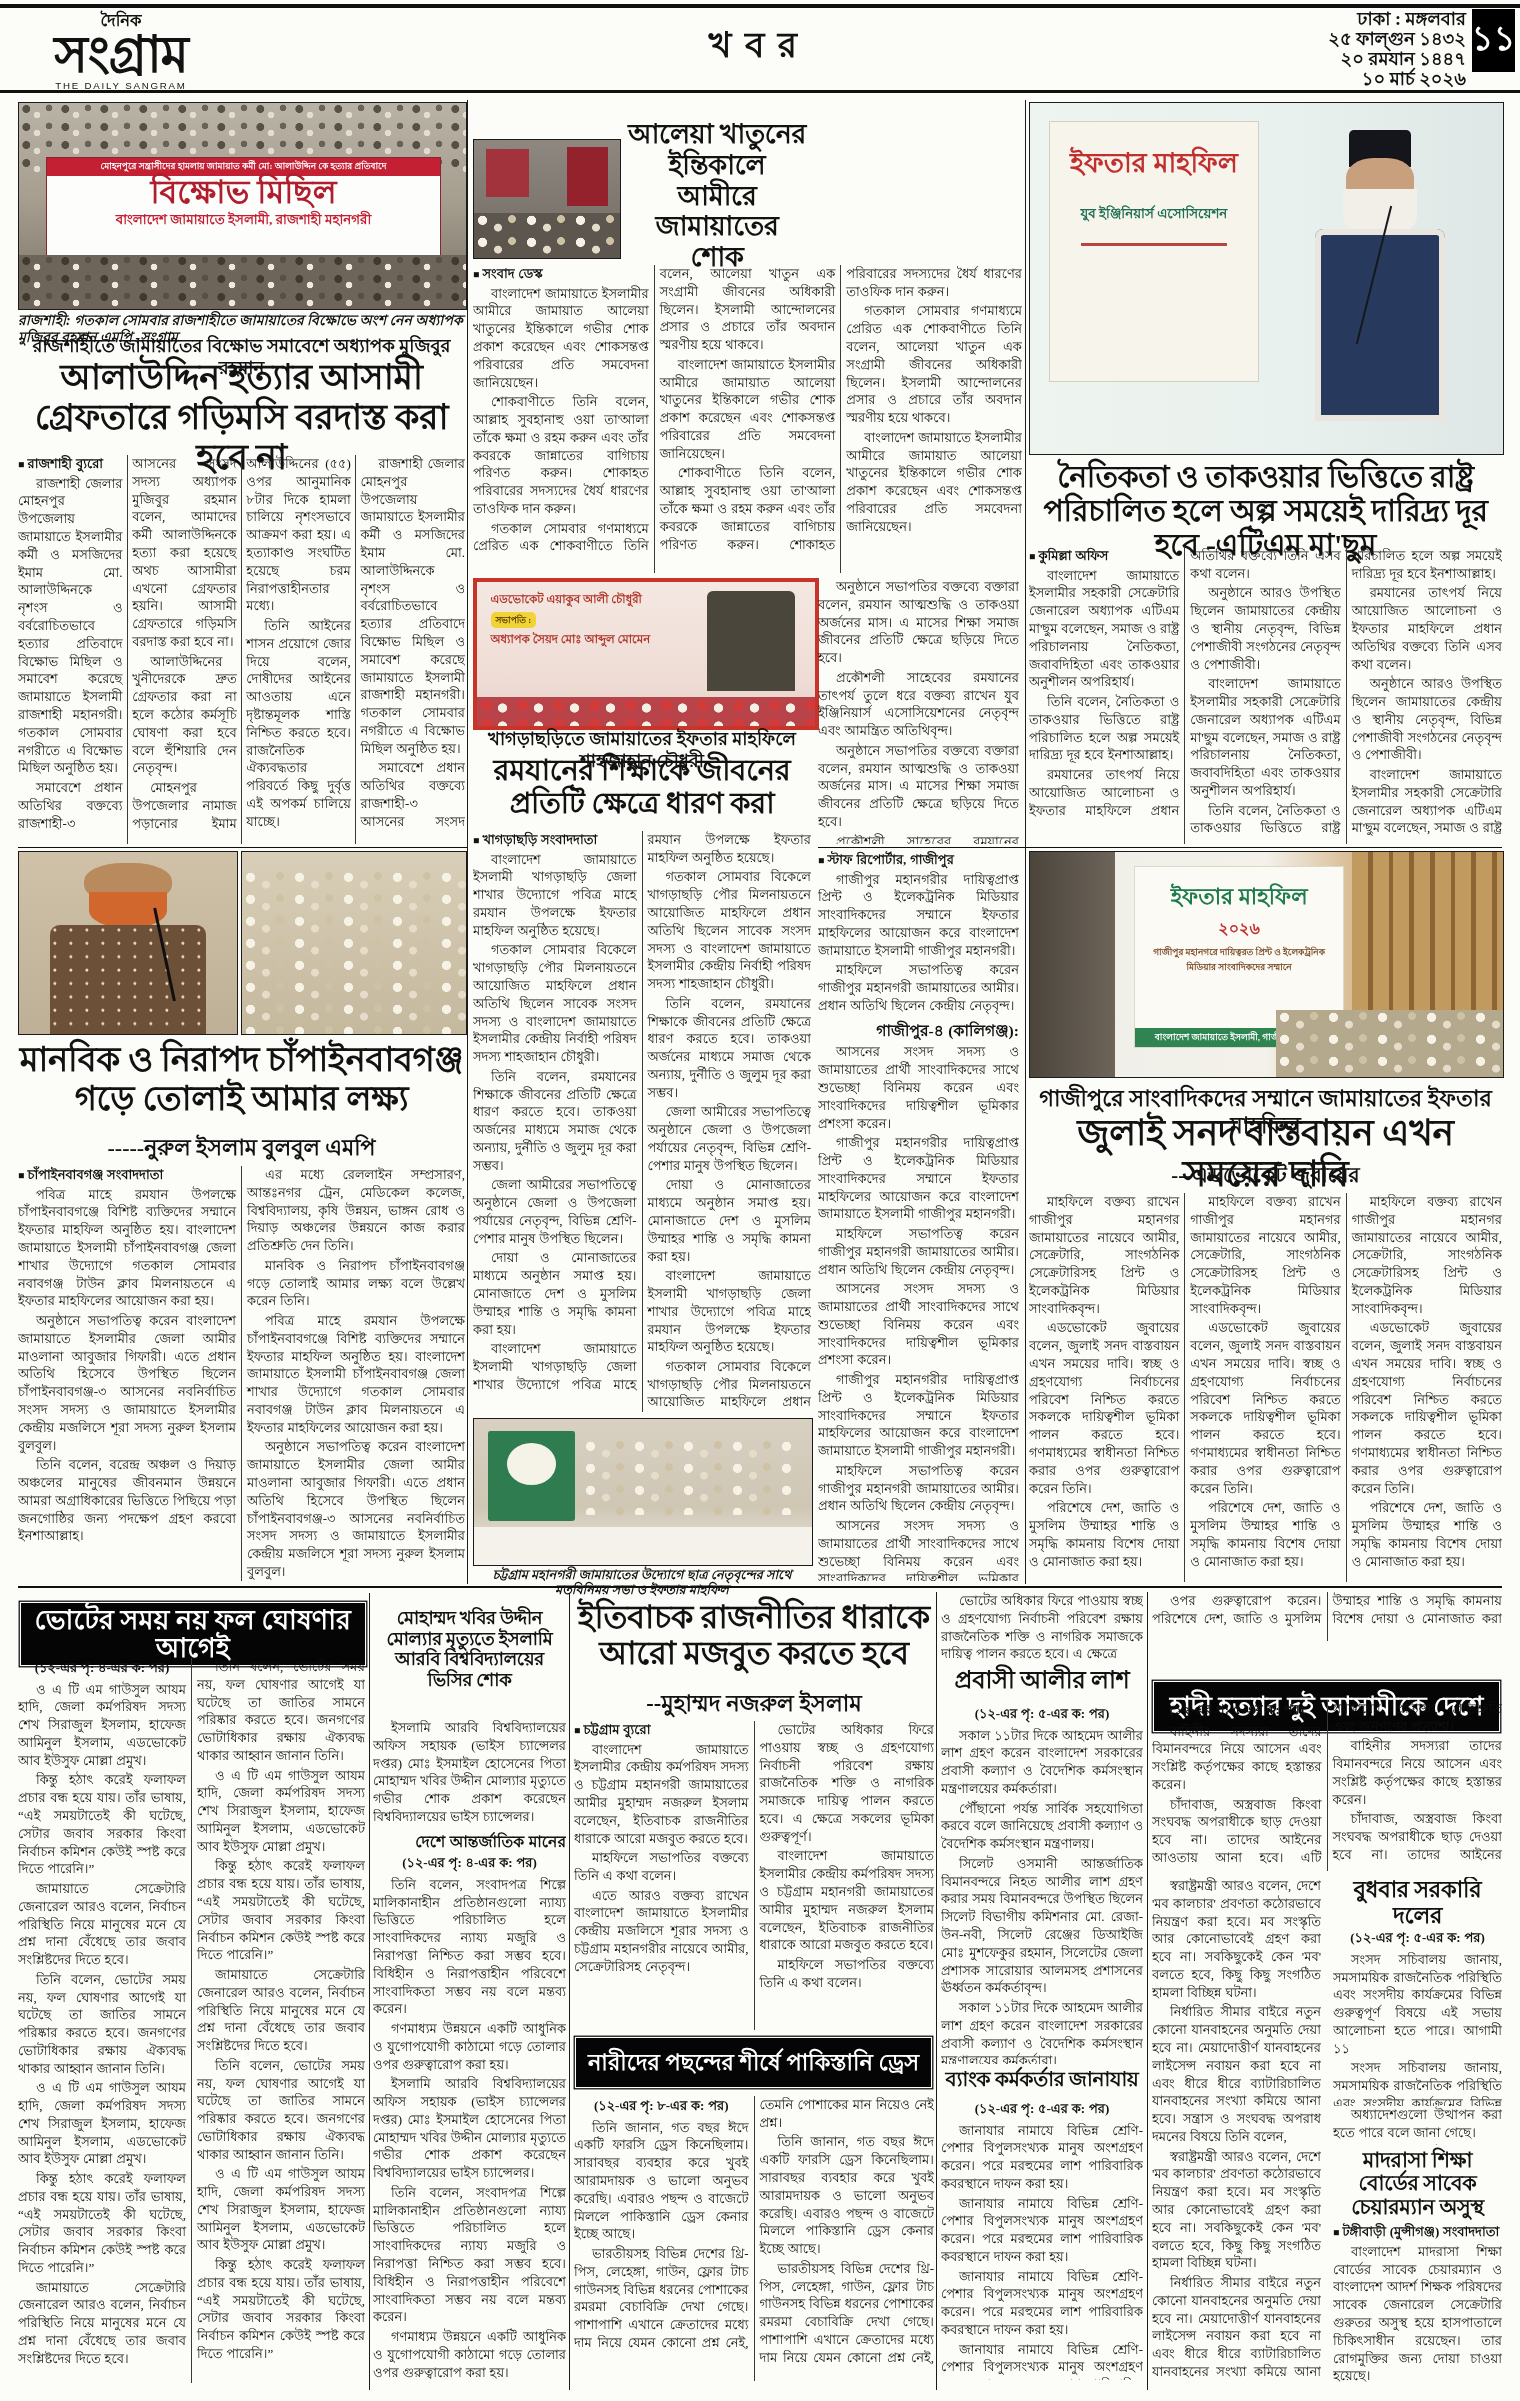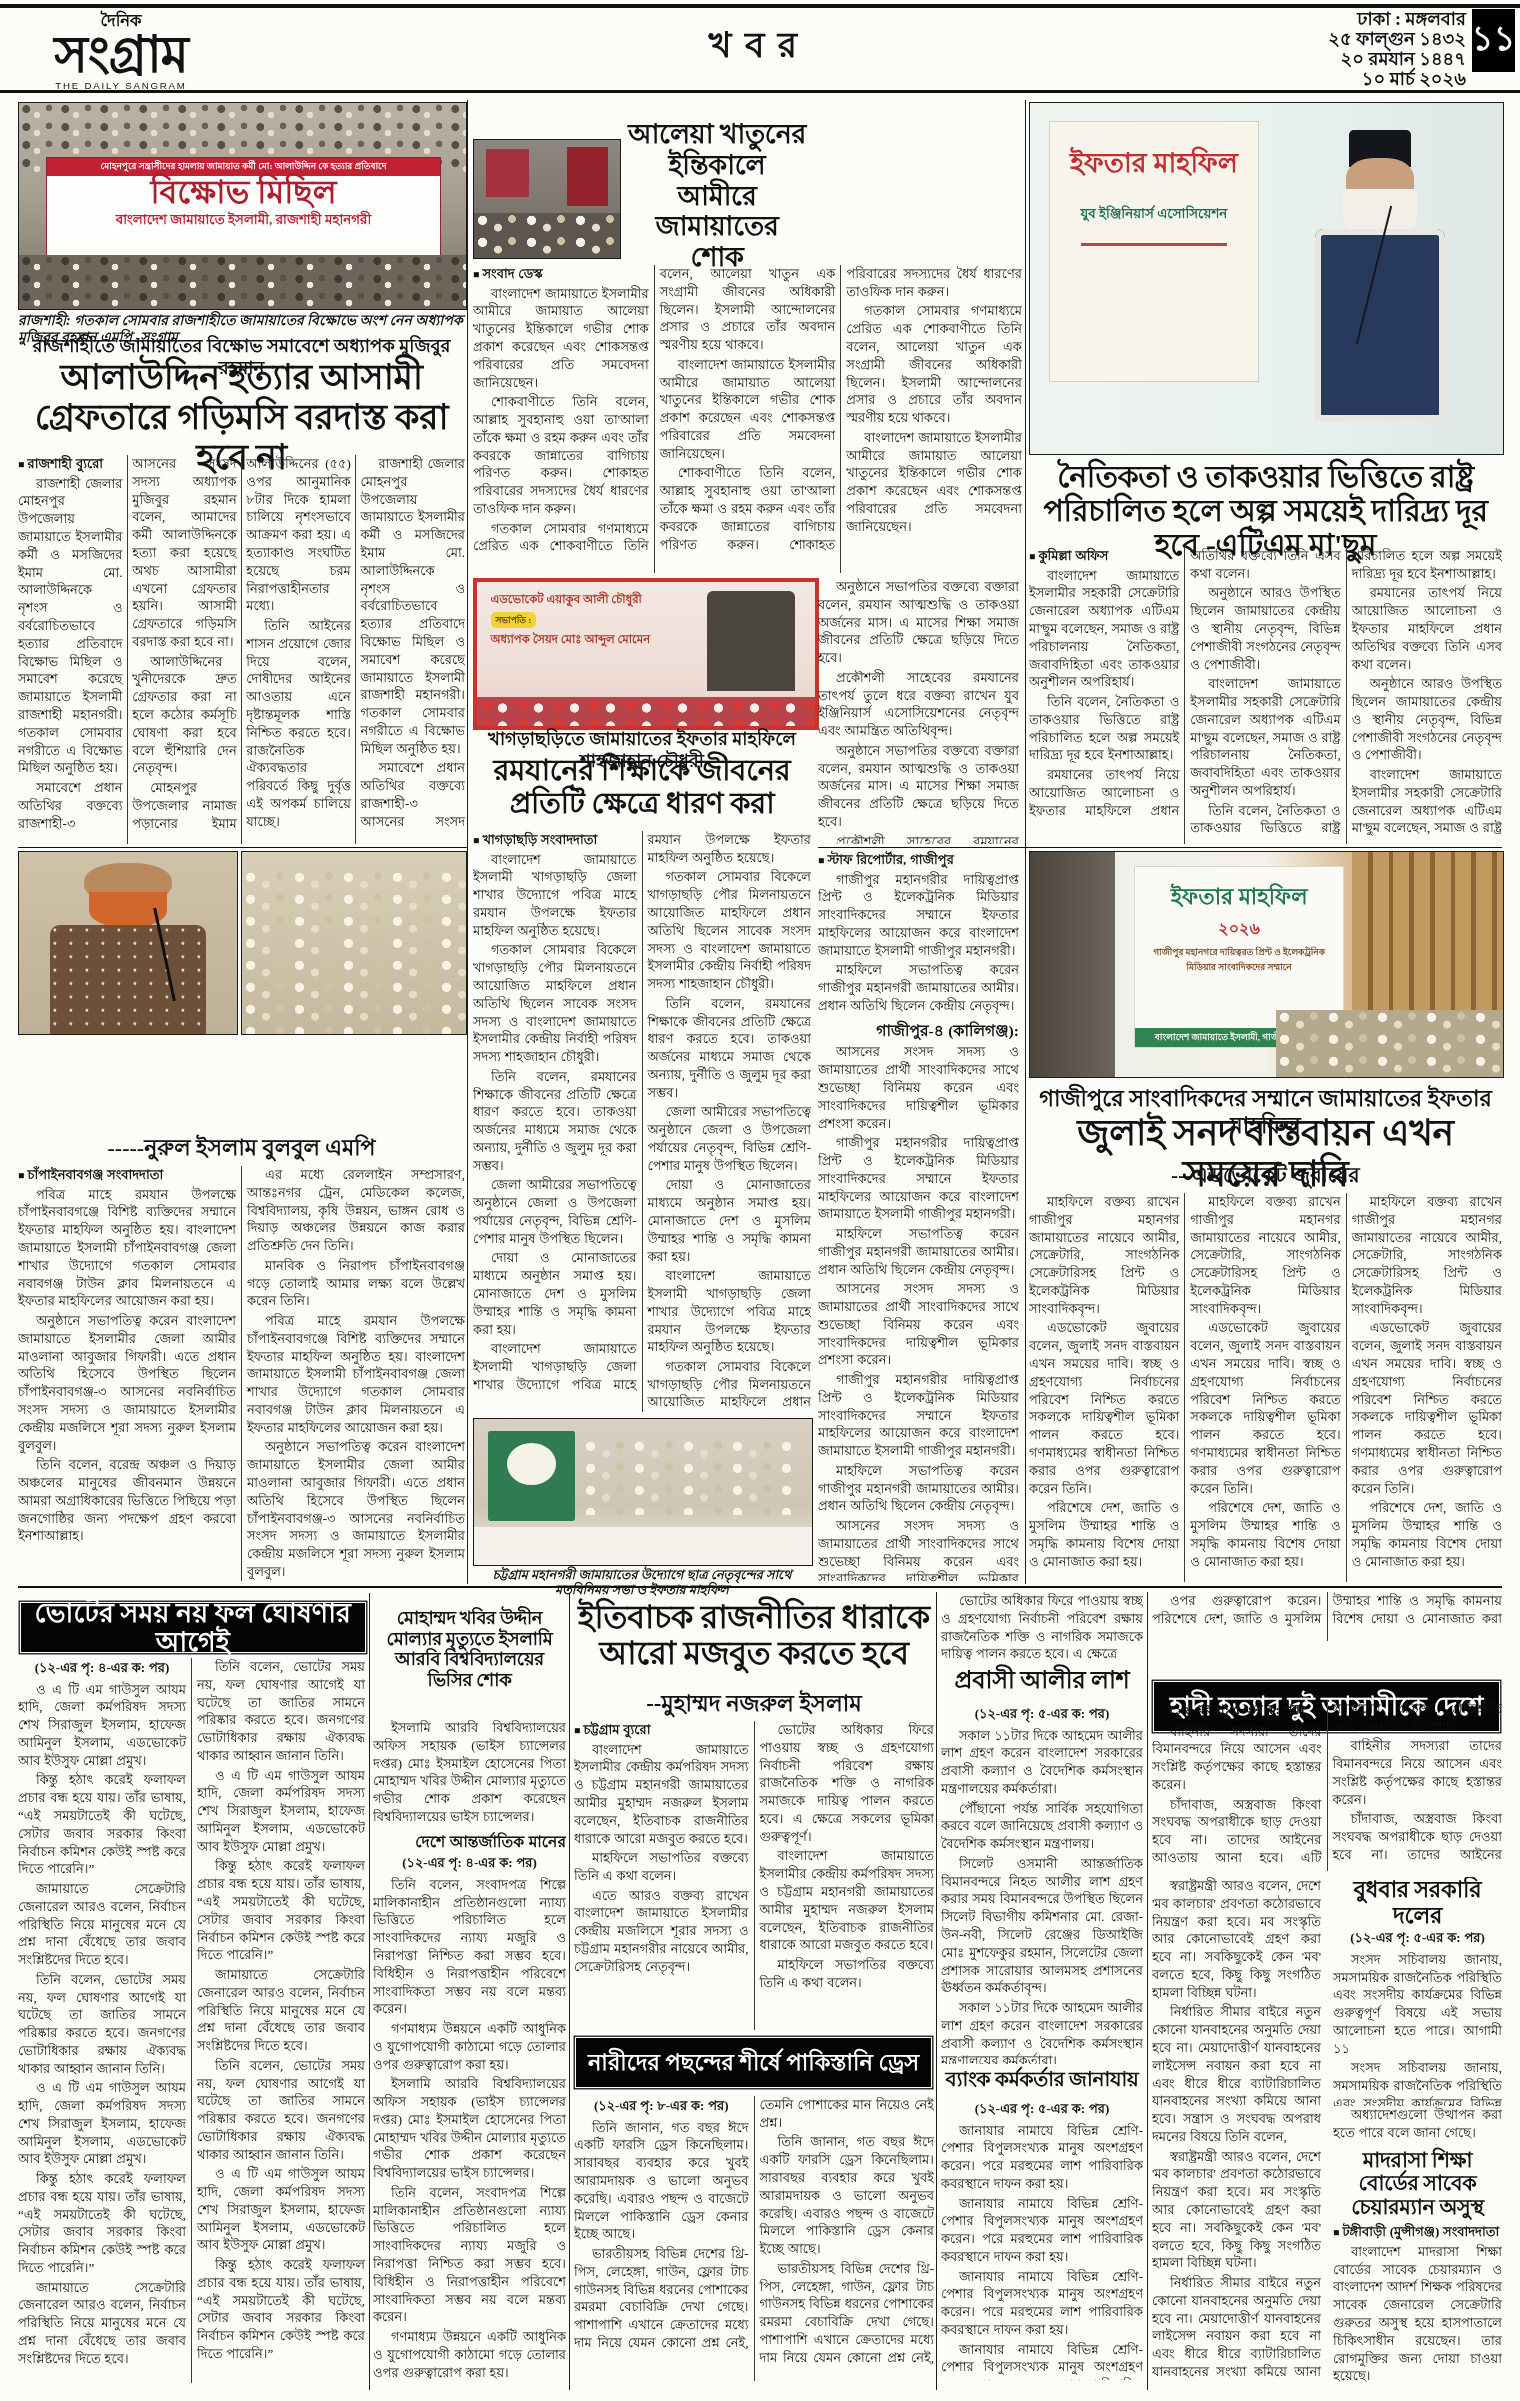--- a/index.html
+++ b/index.html
@@ -188,20 +188,21 @@
 
   <div class="photo" style="left:18px;top:851px;width:218px;height:182px;background:linear-gradient(180deg,#cfc2a9 0%,#bdb096 100%)">
     <div class="abs" style="left:30%;top:6%;width:40%;height:22%;background:#b98a5d;border-radius:45%"></div>
     <div class="abs" style="left:32%;top:22%;width:36%;height:20%;background:#d2672e;border-radius:0 0 48% 48%"></div>
     <div class="abs" style="left:14%;top:40%;width:72%;height:60%;background:#6d5038;background-image:radial-gradient(circle 1.8px at 4.9px 4.9px,#e8dbc2 1.2px,transparent 1.8px);background-size:16px 13.4px;border-radius:9.7px 9.7px 0 0"></div>
     <div class="abs" style="left:66%;top:30%;width:3px;height:52%;background:#101010;transform:rotate(-12deg)"></div>
   </div>
   <div class="photo" style="left:241px;top:851px;width:224px;height:182px;background:linear-gradient(180deg,#d9cfb8 0%,#c4b89d 100%)">
     <div class="abs capdots" style="left:0;top:10%;width:100%;height:90%"></div>
   </div>
+  <div class="abs headline" style="left:18px;top:1041px;width:447px;font-size:34px">মানবিক ও নিরাপদ চাঁপাইনবাবগঞ্জ গড়ে তোলাই আমার লক্ষ্য</div>
   <div class="abs byline" style="left:18px;top:1130px;width:447px;font-size:22px">-----নুরুল ইসলাম বুলবুল এমপি</div>
   <div class="abs bodytext cols2" style="left:18px;top:1166px;width:447px;height:415px">
       <p class="dateline">চাঁপাইনবাবগঞ্জ সংবাদদাতা</p>
       <p>পবিত্র মাহে রমযান উপলক্ষে চাঁপাইনবাবগঞ্জে বিশিষ্ট ব্যক্তিদের সম্মানে ইফতার মাহফিল অনুষ্ঠিত হয়। বাংলাদেশ জামায়াতে ইসলামী চাঁপাইনবাবগঞ্জ জেলা শাখার উদ্যোগে গতকাল সোমবার নবাবগঞ্জ টাউন ক্লাব মিলনায়তনে এ ইফতার মাহফিলের আয়োজন করা হয়।</p>
       <p>অনুষ্ঠানে সভাপতিত্ব করেন বাংলাদেশ জামায়াতে ইসলামীর জেলা আমীর মাওলানা আবুজার গিফারী। এতে প্রধান অতিথি হিসেবে উপস্থিত ছিলেন চাঁপাইনবাবগঞ্জ-৩ আসনের নবনির্বাচিত সংসদ সদস্য ও জামায়াতে ইসলামীর কেন্দ্রীয় মজলিসে শূরা সদস্য নুরুল ইসলাম বুলবুল।</p>
       <p>তিনি বলেন, বরেন্দ্র অঞ্চল ও দিয়াড় অঞ্চলের মানুষের জীবনমান উন্নয়নে আমরা অগ্রাধিকারের ভিত্তিতে পিছিয়ে পড়া জনগোষ্ঠির জন্য পদক্ষেপ গ্রহণ করবো ইনশাআল্লাহ।</p>
       <p>এর মধ্যে রেললাইন সম্প্রসারণ, আন্তঃনগর ট্রেন, মেডিকেল কলেজ, বিশ্ববিদ্যালয়, কৃষি উন্নয়ন, ভাঙ্গন রোধ ও দিয়াড় অঞ্চলের উন্নয়নে কাজ করার প্রতিশ্রুতি দেন তিনি।</p>
       <p>মানবিক ও নিরাপদ চাঁপাইনবাবগঞ্জ গড়ে তোলাই আমার লক্ষ্য বলে উল্লেখ করেন তিনি।</p>
       <p>পবিত্র মাহে রমযান উপলক্ষে চাঁপাইনবাবগঞ্জে বিশিষ্ট ব্যক্তিদের সম্মানে ইফতার মাহফিল অনুষ্ঠিত হয়। বাংলাদেশ জামায়াতে ইসলামী চাঁপাইনবাবগঞ্জ জেলা শাখার উদ্যোগে গতকাল সোমবার নবাবগঞ্জ টাউন ক্লাব মিলনায়তনে এ ইফতার মাহফিলের আয়োজন করা হয়।</p>
       <p>অনুষ্ঠানে সভাপতিত্ব করেন বাংলাদেশ জামায়াতে ইসলামীর জেলা আমীর মাওলানা আবুজার গিফারী। এতে প্রধান অতিথি হিসেবে উপস্থিত ছিলেন চাঁপাইনবাবগঞ্জ-৩ আসনের নবনির্বাচিত সংসদ সদস্য ও জামায়াতে ইসলামীর কেন্দ্রীয় মজলিসে শূরা সদস্য নুরুল ইসলাম বুলবুল।</p>
@@ -239,21 +240,21 @@
       <p class="sub">গাজীপুর-৪ (কালিগঞ্জ):</p>
       <p>আসনের সংসদ সদস্য ও জামায়াতের প্রার্থী সাংবাদিকদের সাথে শুভেচ্ছা বিনিময় করেন এবং সাংবাদিকদের দায়িত্বশীল ভূমিকার প্রশংসা করেন।</p>
       <p>গাজীপুর মহানগরীর দায়িত্বপ্রাপ্ত প্রিন্ট ও ইলেকট্রনিক মিডিয়ার সাংবাদিকদের সম্মানে ইফতার মাহফিলের আয়োজন করে বাংলাদেশ জামায়াতে ইসলামী গাজীপুর মহানগরী।</p>
       <p>মাহফিলে সভাপতিত্ব করেন গাজীপুর মহানগরী জামায়াতের আমীর। প্রধান অতিথি ছিলেন কেন্দ্রীয় নেতৃবৃন্দ।</p>
       <p>আসনের সংসদ সদস্য ও জামায়াতের প্রার্থী সাংবাদিকদের সাথে শুভেচ্ছা বিনিময় করেন এবং সাংবাদিকদের দায়িত্বশীল ভূমিকার প্রশংসা করেন।</p>
       <p>গাজীপুর মহানগরীর দায়িত্বপ্রাপ্ত প্রিন্ট ও ইলেকট্রনিক মিডিয়ার সাংবাদিকদের সম্মানে ইফতার মাহফিলের আয়োজন করে বাংলাদেশ জামায়াতে ইসলামী গাজীপুর মহানগরী।</p>
       <p>মাহফিলে সভাপতিত্ব করেন গাজীপুর মহানগরী জামায়াতের আমীর। প্রধান অতিথি ছিলেন কেন্দ্রীয় নেতৃবৃন্দ।</p>
       <p>আসনের সংসদ সদস্য ও জামায়াতের প্রার্থী সাংবাদিকদের সাথে শুভেচ্ছা বিনিময় করেন এবং সাংবাদিকদের দায়িত্বশীল ভূমিকার প্রশংসা করেন।</p>
     </div>
 
-  <div class="abs revbox" style="left:20.7px;top:1603px;width:344px;height:49px;font-size:27px">ভোটের সময় নয় ফল ঘোষণার আগেই</div>
+  <div class="abs revbox" style="left:20.7px;top:1603px;width:344px;height:62px;font-size:27px">ভোটের সময় নয় ফল ঘোষণার আগেই</div>
   <div class="abs bodytext cols2" style="left:18px;top:1658px;width:347px;height:725px">
       <p class="note">(১২-এর পৃ: ৪-এর ক: পর)</p>
       <p>ও এ টি এম গাউসুল আযম হাদি, জেলা কর্মপরিষদ সদস্য শেখ সিরাজুল ইসলাম, হাফেজ আমিনুল ইসলাম, এডভোকেট আব ইউসুফ মোল্লা প্রমুখ।</p>
       <p>কিন্তু হঠাৎ করেই ফলাফল প্রচার বন্ধ হয়ে যায়। তাঁর ভাষায়, “এই সময়টাতেই কী ঘটেছে, সেটার জবাব সরকার কিংবা নির্বাচন কমিশন কেউই স্পষ্ট করে দিতে পারেনি।”</p>
       <p>জামায়াতে সেক্রেটারি জেনারেল আরও বলেন, নির্বাচন পরিস্থিতি নিয়ে মানুষের মনে যে প্রশ্ন দানা বেঁধেছে তার জবাব সংশ্লিষ্টদের দিতে হবে।</p>
       <p>তিনি বলেন, ভোটের সময় নয়, ফল ঘোষণার আগেই যা ঘটেছে তা জাতির সামনে পরিষ্কার করতে হবে। জনগণের ভোটাধিকার রক্ষায় ঐক্যবদ্ধ থাকার আহ্বান জানান তিনি।</p>
       <p>ও এ টি এম গাউসুল আযম হাদি, জেলা কর্মপরিষদ সদস্য শেখ সিরাজুল ইসলাম, হাফেজ আমিনুল ইসলাম, এডভোকেট আব ইউসুফ মোল্লা প্রমুখ।</p>
       <p>কিন্তু হঠাৎ করেই ফলাফল প্রচার বন্ধ হয়ে যায়। তাঁর ভাষায়, “এই সময়টাতেই কী ঘটেছে, সেটার জবাব সরকার কিংবা নির্বাচন কমিশন কেউই স্পষ্ট করে দিতে পারেনি।”</p>
       <p>জামায়াতে সেক্রেটারি জেনারেল আরও বলেন, নির্বাচন পরিস্থিতি নিয়ে মানুষের মনে যে প্রশ্ন দানা বেঁধেছে তার জবাব সংশ্লিষ্টদের দিতে হবে।</p>
       <p>তিনি বলেন, ভোটের সময় নয়, ফল ঘোষণার আগেই যা ঘটেছে তা জাতির সামনে পরিষ্কার করতে হবে। জনগণের ভোটাধিকার রক্ষায় ঐক্যবদ্ধ থাকার আহ্বান জানান তিনি।</p>

